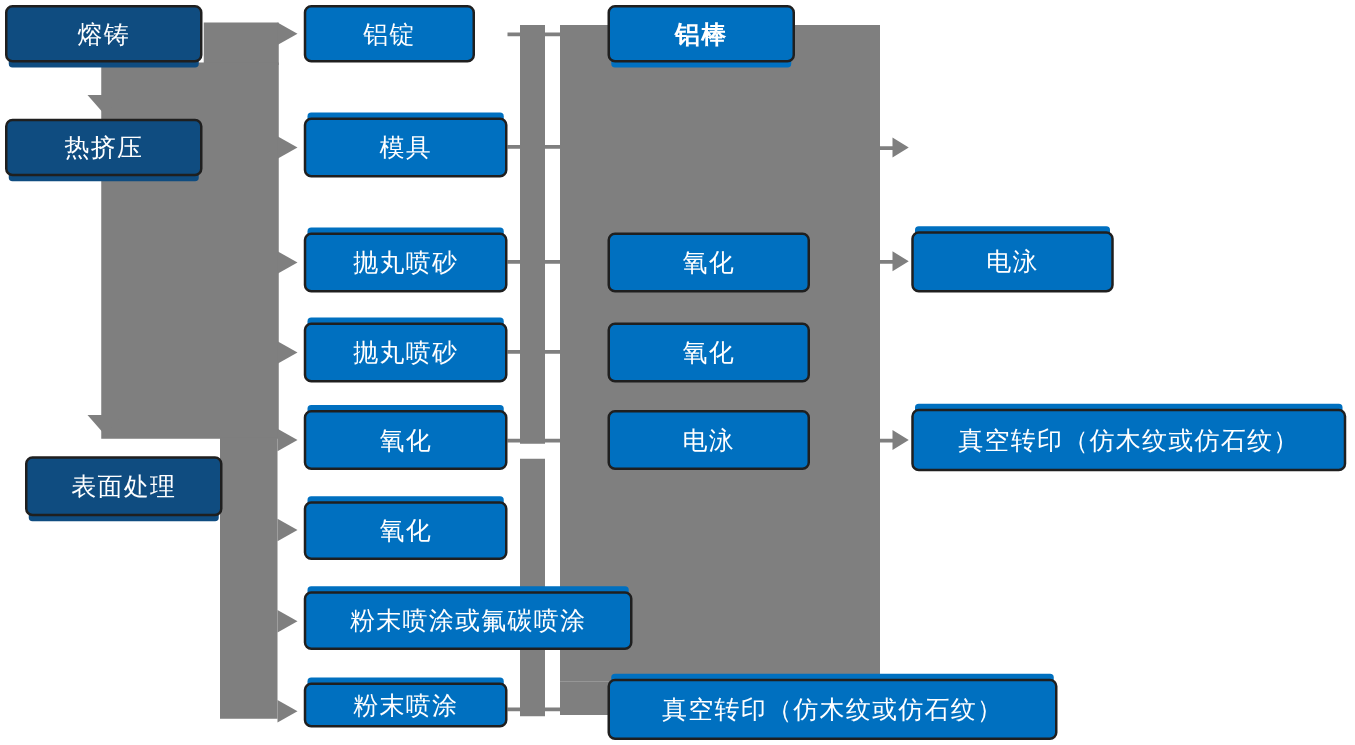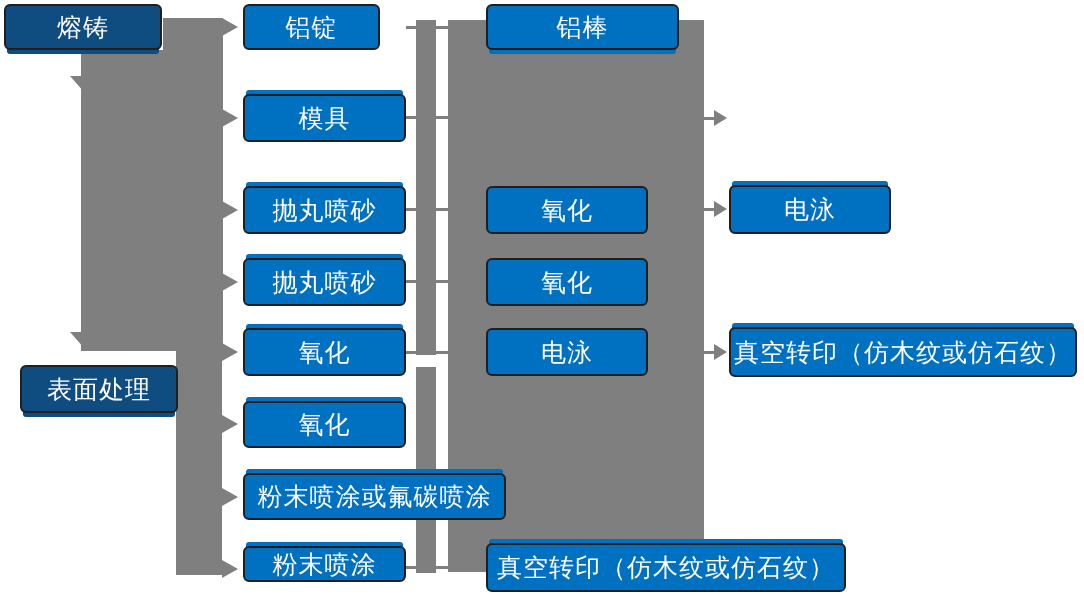--- a/index.html
+++ b/index.html
@@ -39,21 +39,21 @@
     border-top: 16px solid var(--gray);
   }
   .box {
     position: absolute;
     height: 46px;
     box-sizing: border-box;
     display: flex;
     align-items: center;
     justify-content: center;
     color: var(--text);
-    font-size: 25px;
+    font-size: 20px;
     letter-spacing: 1px;
     border: 2px solid var(--box-border);
     border-radius: 6px;
     white-space: nowrap;
     z-index: 3;
   }
   .box.navy { background: var(--navy); --bg: var(--navy); }
   .box.blue { background: var(--blue); --bg: var(--blue); }
   .sl-top { box-shadow: 0 -7px 0 -3px var(--bg); }
   .sl-bottom { box-shadow: 0 7px 0 -3px var(--bg); }
@@ -98,32 +98,33 @@
   <div class="bar" style="left:448px; top:545px; width:62px; height:27px;"></div>
 
   <div class="line" style="left:703px; top:117px; width:12px;"></div>
   <div class="arr-r sm" style="left:714px; top:110px;"></div>
   <div class="line" style="left:703px; top:208px; width:12px;"></div>
   <div class="arr-r sm" style="left:714px; top:201px;"></div>
   <div class="line" style="left:703px; top:351px; width:12px;"></div>
   <div class="arr-r sm" style="left:714px; top:344px;"></div>
 
   <div class="box navy sl-bottom" style="left:4px; top:4px;   width:158px;">熔铸</div>
+  <div class="box navy sl-bottom" style="left:4px; top:95px;  width:158px; height:46px;">热挤压</div>
   <div class="box navy sl-bottom" style="left:20px; top:365px; width:158px; height:48px;">表面处理</div>
 
   <div class="box blue" style="left:243px; top:4px;   width:137px;">铝锭</div>
   <div class="box blue sl-top" style="left:243px; top:94px;  width:163px; height:48px;">模具</div>
   <div class="box blue sl-top" style="left:243px; top:186px; width:163px; height:48px;">抛丸喷砂</div>
   <div class="box blue sl-top" style="left:243px; top:258px; width:163px; height:48px;">抛丸喷砂</div>
   <div class="box blue sl-top" style="left:243px; top:328px; width:163px; height:48px;">氧化</div>
   <div class="box blue sl-top" style="left:243px; top:401px; width:163px; height:47px;">氧化</div>
   <div class="box blue sl-top" style="left:243px; top:473px; width:263px; height:47px;">粉末喷涂或氟碳喷涂</div>
   <div class="box blue sl-top" style="left:243px; top:546px; width:163px; height:36px;">粉末喷涂</div>
 
-  <div class="box blue sl-bottom" style="left:486px; top:4px;   width:193px;">铝棒</div>
+  <div class="box blue sl-bottom" style="left:486px; top:4px;   width:150px;font-weight:bold;">铝棒</div>
   <div class="box blue" style="left:486px; top:186px; width:162px; height:48px;">氧化</div>
   <div class="box blue" style="left:486px; top:258px; width:162px; height:48px;">氧化</div>
   <div class="box blue" style="left:486px; top:328px; width:162px; height:48px;">电泳</div>
   <div class="box blue sl-top" style="left:486px; top:543px; width:360px; height:49px;">真空转印（仿木纹或仿石纹）</div>
 
   <div class="box blue sl-top" style="left:729px; top:185px; width:162px; height:49px;">电泳</div>
   <div class="box blue sl-top" style="left:729px; top:327px; width:348px; height:50px;">真空转印（仿木纹或仿石纹）</div>
 
 </div>
 

